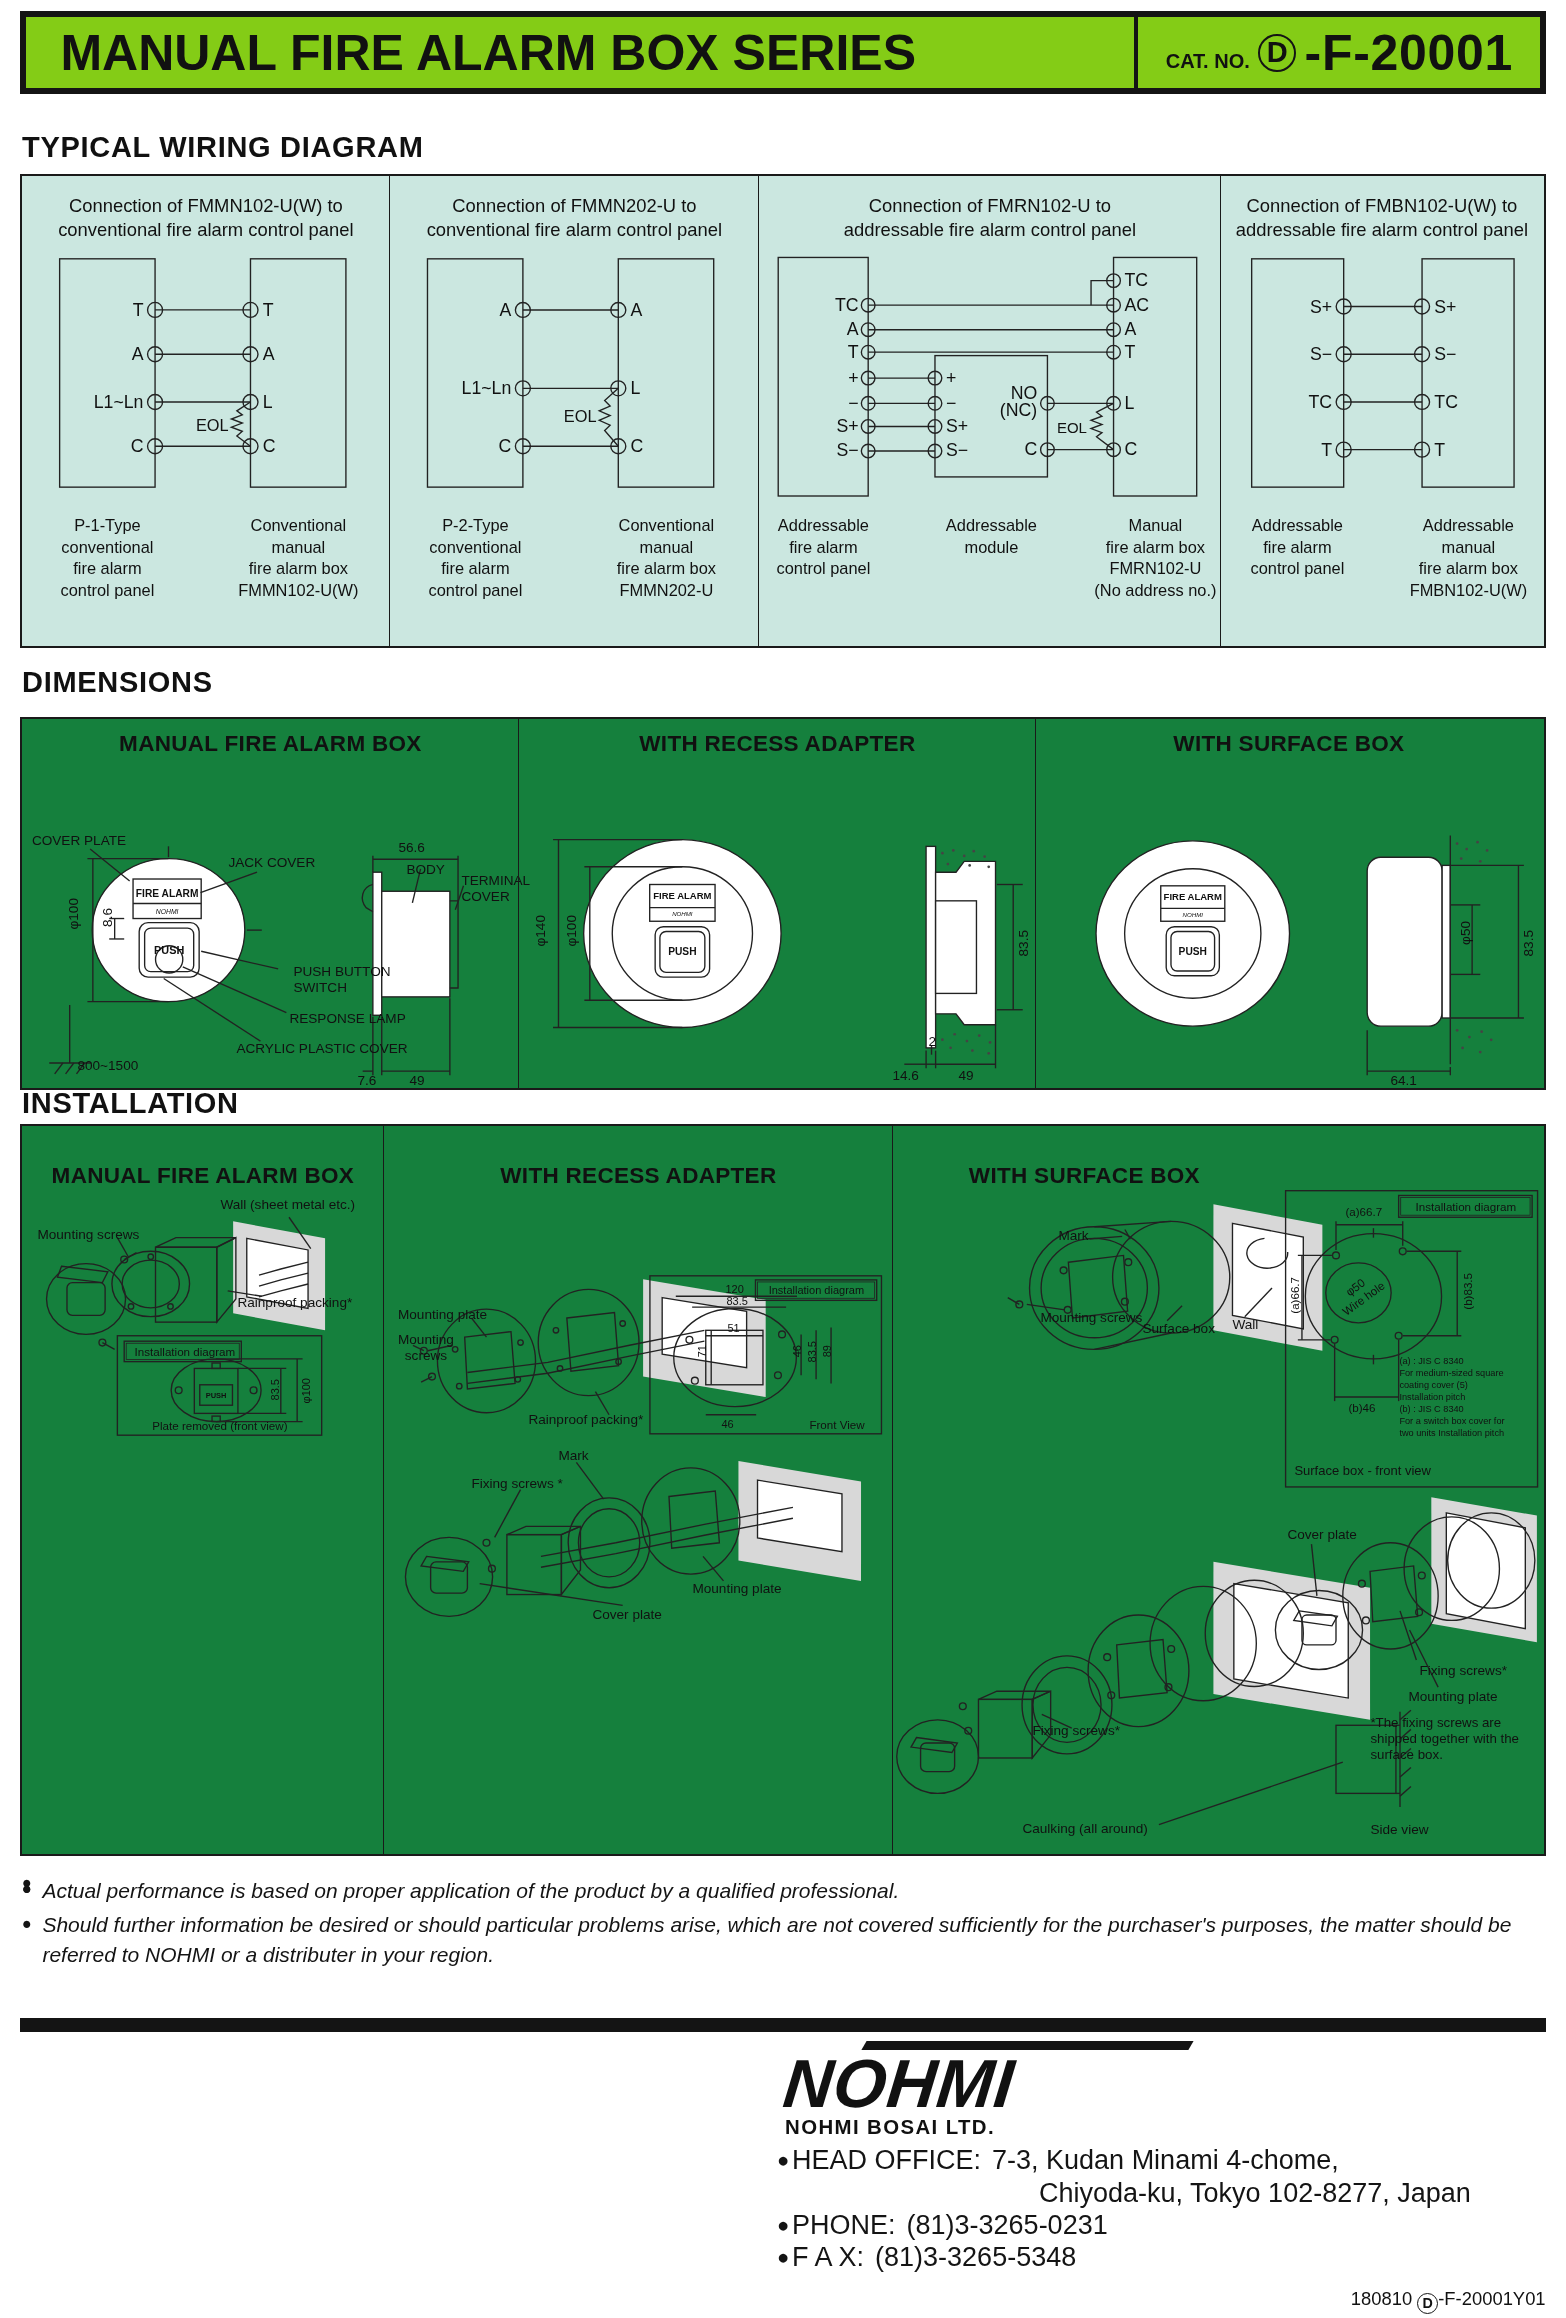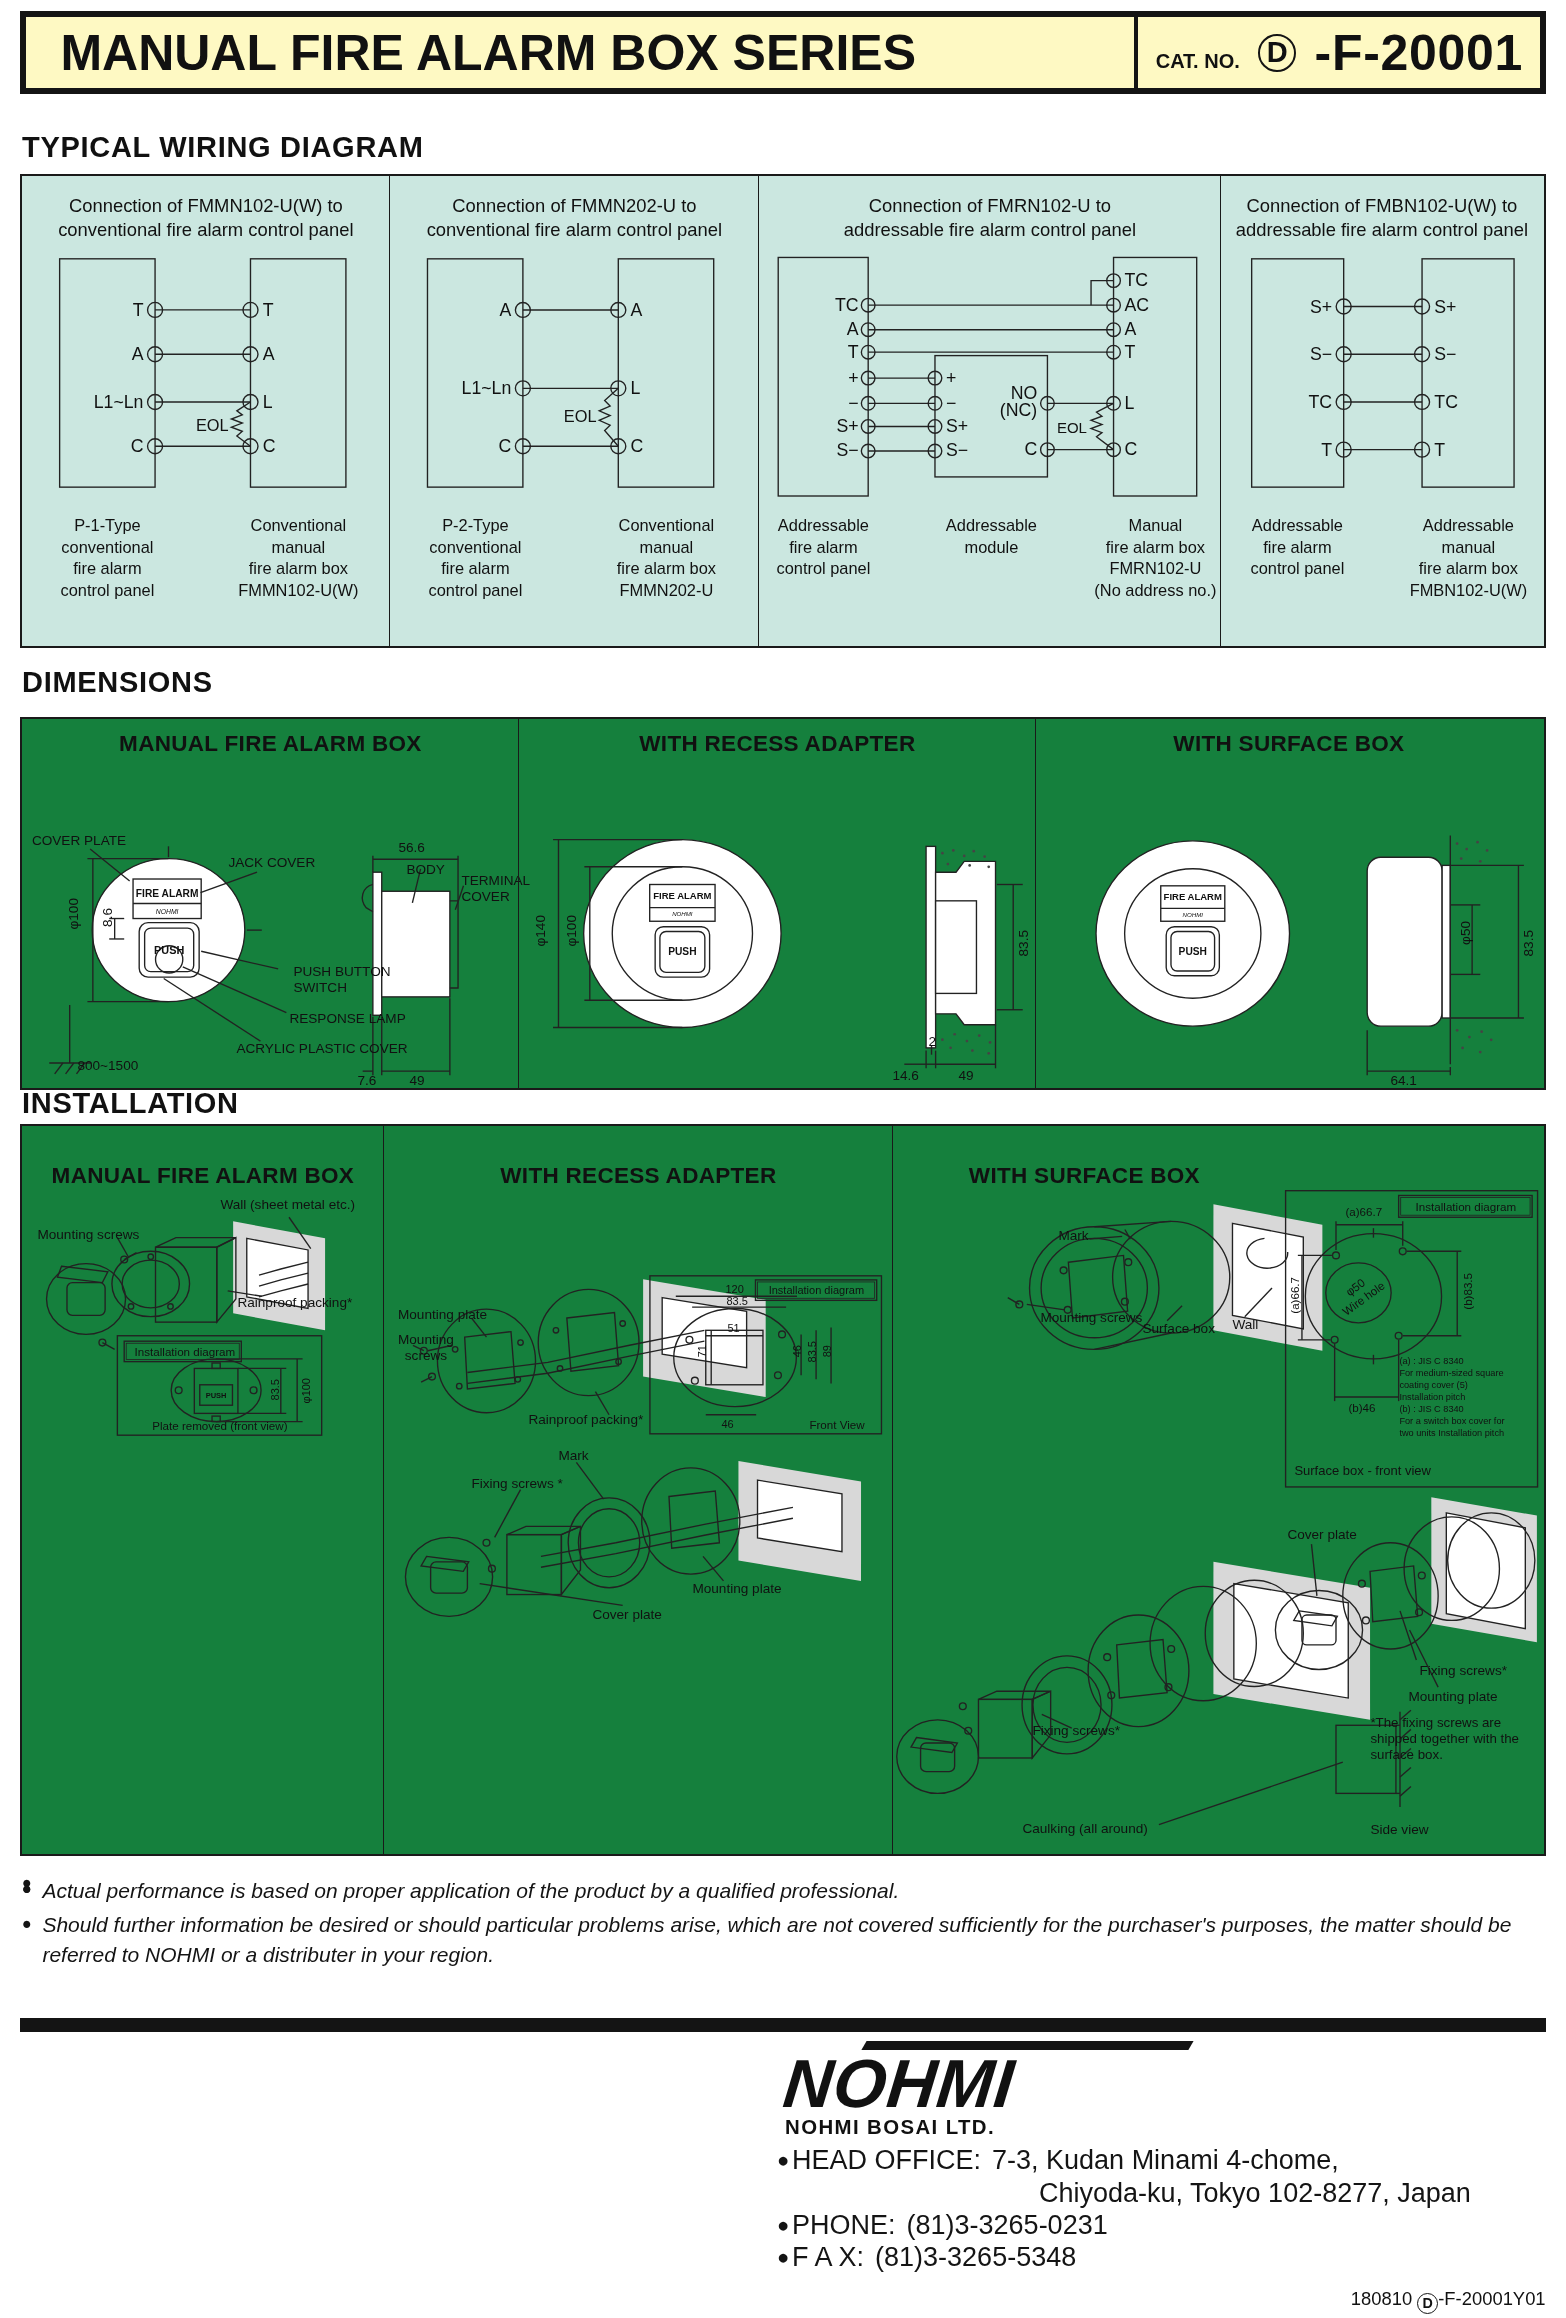--- a/index.html
+++ b/index.html
@@ -11,26 +11,26 @@
   .lbl{position:absolute;font-size:13.6px;line-height:1.2;white-space:pre-line;color:#111;}
   .lbl-s{font-size:11px;}
   .lbl-m{font-size:11.6px;}
   .lbl-xs{font-size:9.2px;line-height:1.3;}
   .vtext{writing-mode:vertical-rl;transform:rotate(180deg);}
   .ttl{position:absolute;font-weight:bold;font-size:22.5px;letter-spacing:0.3px;text-align:center;white-space:nowrap;}
   svg{position:absolute;}
   svg text{font-family:"Liberation Sans",sans-serif;fill:#111;}
   .shape{stroke:#222;fill:none;stroke-width:2;}
   
-  .banner{position:absolute;left:20.4px;top:11px;width:1526px;height:83px;background:#fef9c3;
+  .banner{position:absolute;left:20.4px;top:11px;width:1526px;height:83px;background:#84cc16;
           border:6.1px solid #141414;box-sizing:border-box;display:flex;}
   .banner-title{flex:1;display:flex;align-items:center;padding-left:34px;
                 font-size:50px;font-weight:bold;letter-spacing:0;white-space:nowrap;}
   .banner-right{width:402px;border-left:4.8px solid #141414;display:flex;align-items:center;
-                justify-content:center;gap:17px;}
+                justify-content:center;gap:7px;}
   .cat-label{font-size:20px;font-weight:bold;align-self:flex-end;margin-bottom:15px;}
   .cat-circle{width:34px;height:34px;border:2.7px solid #141414;border-radius:50%;
               display:flex;align-items:center;justify-content:center;
               font-size:29px;font-weight:bold;margin:0 1.4px;}
   .cat-code{font-size:50px;font-weight:bold;letter-spacing:0.7px;}
   
   .wire-box{position:absolute;left:20.4px;top:174px;width:1526px;height:474px;background:#cbe7e0;
             border:2px solid #1a1a1a;box-sizing:border-box;display:flex;}
   .wp{position:relative;height:100%;}
   .wp + .wp{border-left:1.4px solid #1a1a1a;}

